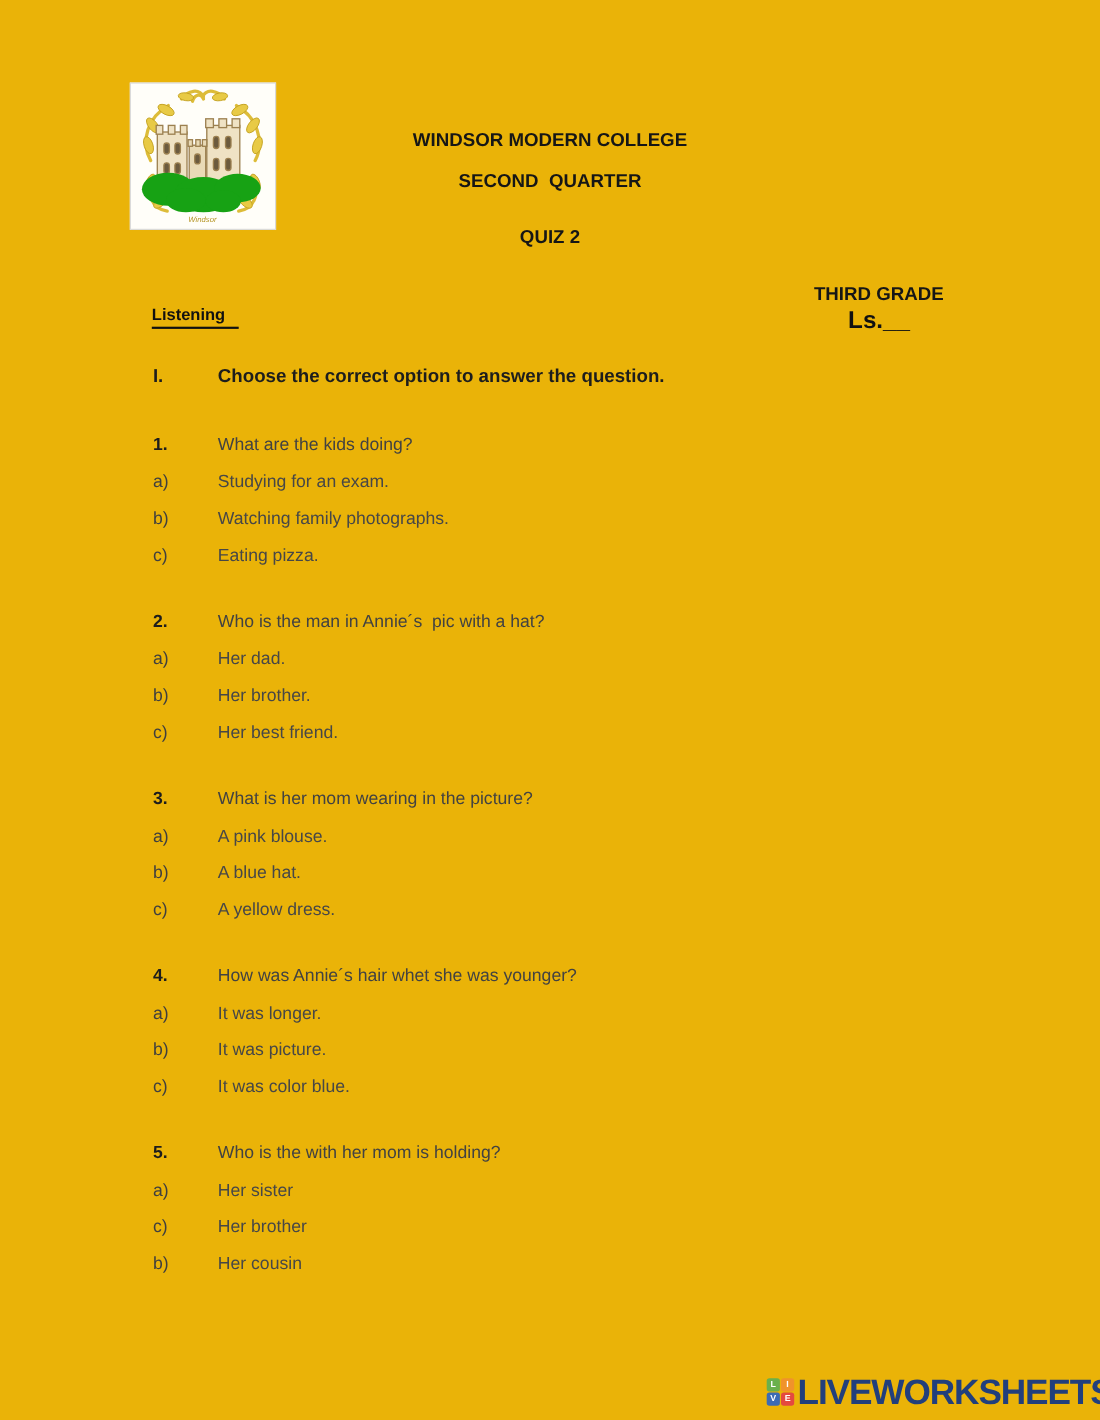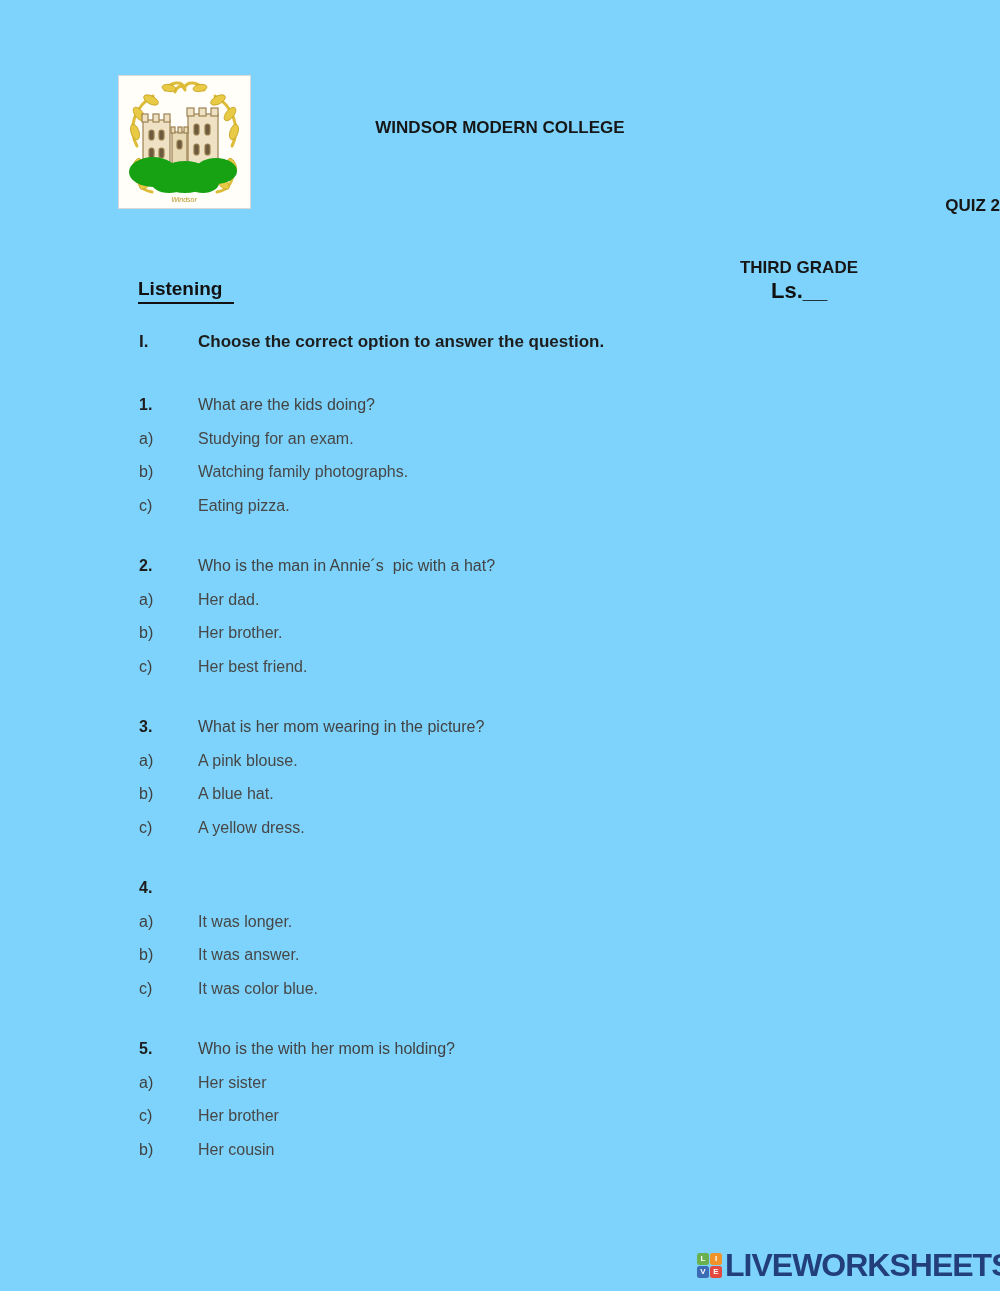--- a/index.html
+++ b/index.html
@@ -1,50 +1,50 @@
 <!DOCTYPE html>
 <html><head>
 <meta charset="utf-8">
 <style>
   * { margin:0; padding:0; box-sizing:border-box; }
   html,body { background:#ffffff; }
   body { font-family:"Liberation Sans", sans-serif; }
   .page {
     position:relative;
     width:1000px; height:1291px;
-    background:#7dd3fc;
+    background:#eab308;
     overflow:hidden;
     color:#454545;
   }
 
   
   .logo-box {
     position:absolute; left:118px; top:75px;
     width:133px; height:134px;
     border:1px solid #d8d8d8;
     background:#fffef9;
   }
   .h-center {
     position:absolute; left:0; right:0;
     text-align:center;
     font-weight:700; color:#161616;
     font-size:17px;
     white-space:pre;
   }
   .school  { top:118px; }
   .quarter { top:155px; }
-  .quiz    { top:196px;text-align:right; }
+  .quiz    { top:206px; }
   .grade {
     position:absolute; top:230px; right:142px;
     font-weight:700; color:#161616; font-size:17px;margin-top:28px;
   }
   .section-row { position:absolute; top:278px; left:0; right:0; height:26px; }
   .section-title {
     position:absolute; left:138px; top:0;
-    font-weight:700; color:#111; font-size:19px;
+    font-weight:700; color:#111; font-size:15px;
     border-bottom:2.5px solid #111;
     padding-right:12px; padding-bottom:2px;
   }
   .score-label {
     position:absolute; left:771px; top:0;
     font-weight:700; color:#111; font-size:22px;
   }
 
   
   .instruction-row {
@@ -168,20 +168,21 @@
         <ellipse cx="97" cy="95" rx="21" ry="13"></ellipse>
         <ellipse cx="50" cy="106" rx="18" ry="11"></ellipse>
         <ellipse cx="84" cy="107" rx="16" ry="10"></ellipse>
       </g>
 
       <text x="65" y="126" text-anchor="middle" font-size="7" font-style="italic" fill="#b69627">Windsor</text>
     </svg>
   </div>
 
   <div class="h-center school">WINDSOR MODERN COLLEGE</div>
+  <div class="h-center quarter">SECOND  QUARTER</div>
   <div class="h-center quiz">QUIZ 2</div>
 
   <div class="grade">THIRD GRADE</div>
 
   <div class="section-row">
     <span class="section-title">Listening</span>
     <span class="score-label">Ls.__</span>
   </div>
 
   <div class="instruction-row">
@@ -244,28 +245,29 @@
       </div>
       <div class="q-line">
         <span class="q-num">c)</span>
         <span class="q-text">A yellow dress.</span>
       </div>
     </div>
 
     <div class="question">
       <div class="q-line q-head">
         <span class="q-num">4.</span>
+        <span class="q-text">How was Annie´s hair whet she was younger?</span>
       </div>
       <div class="q-line">
         <span class="q-num">a)</span>
         <span class="q-text">It was longer.</span>
       </div>
       <div class="q-line">
         <span class="q-num">b)</span>
-        <span class="q-text">It was answer.</span>
+        <span class="q-text">It was picture.</span>
       </div>
       <div class="q-line">
         <span class="q-num">c)</span>
         <span class="q-text">It was color blue.</span>
       </div>
     </div>
 
     <div class="question">
       <div class="q-line q-head">
         <span class="q-num">5.</span>

